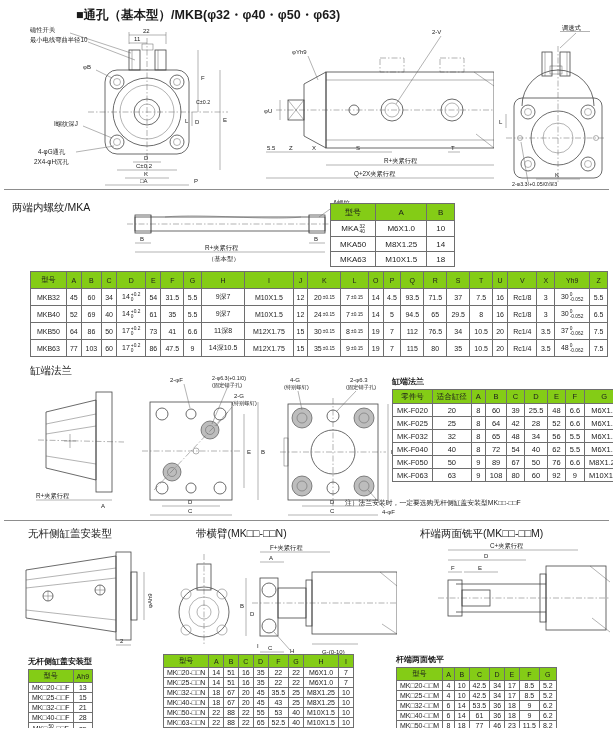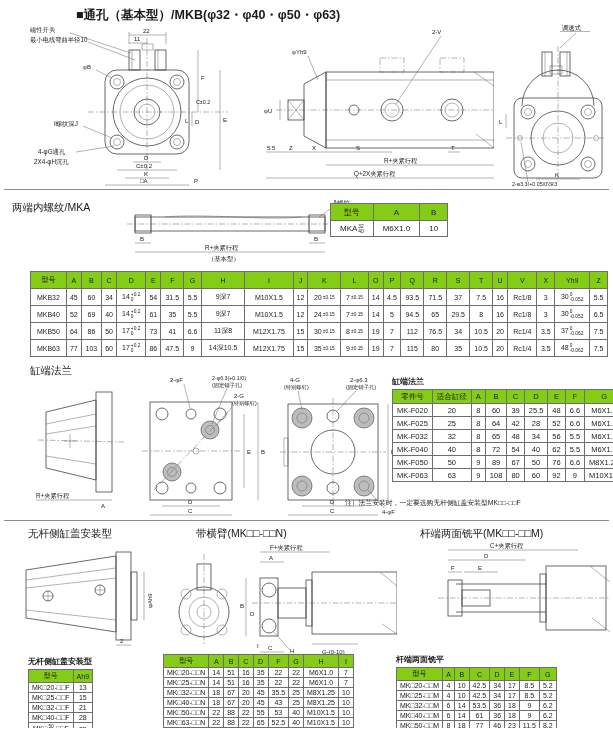--- a/index.html
+++ b/index.html
@@ -219,20 +219,30 @@
           </tr>
         </thead>
         <tbody>
           <tr>
             <td><span>MKA</span><span class="tol">
                 <span>32</span>
                 <span>40</span>
               </span></td>
             <td>M6X1.0</td>
             <td>10</td>
+          </tr>
+          <tr>
+            <td>MKA50</td>
+            <td>M8X1.25</td>
+            <td>14</td>
+          </tr>
+          <tr>
+            <td>MKA63</td>
+            <td>M10X1.5</td>
+            <td>18</td>
           </tr>
         </tbody>
       </table>
     </div>
 
   <div id="main-table" class="abs" style="top:271px;left:30px;width:578px">
       <table class="dt">
         <thead>
           <tr>
             <th>型号</th>

